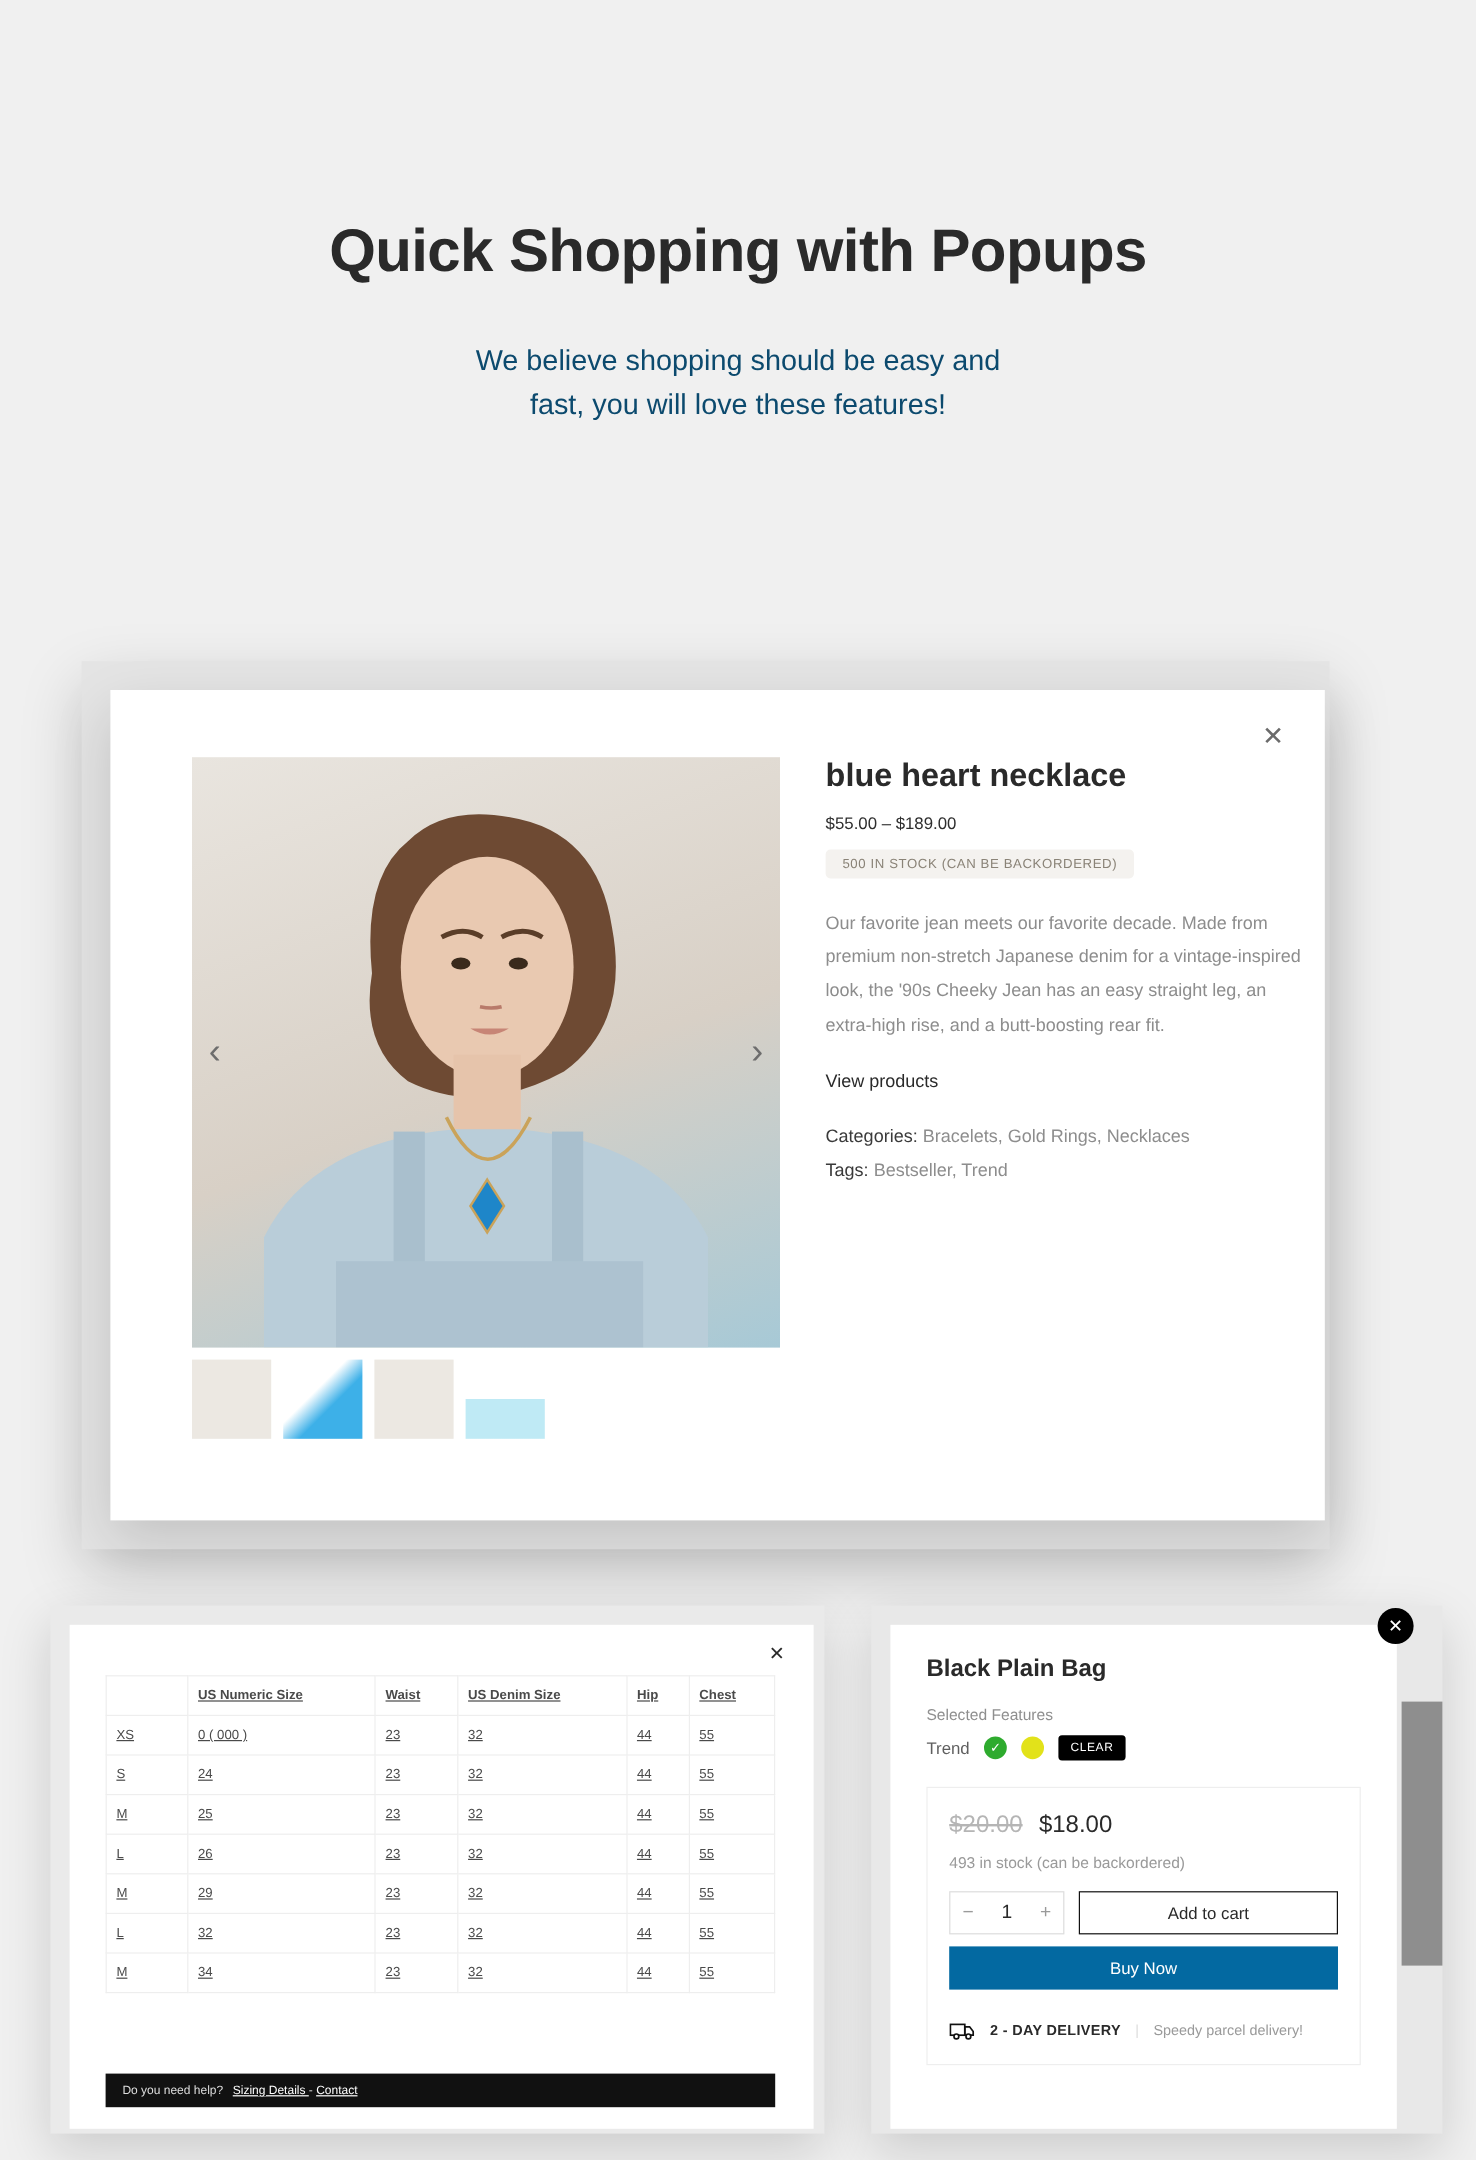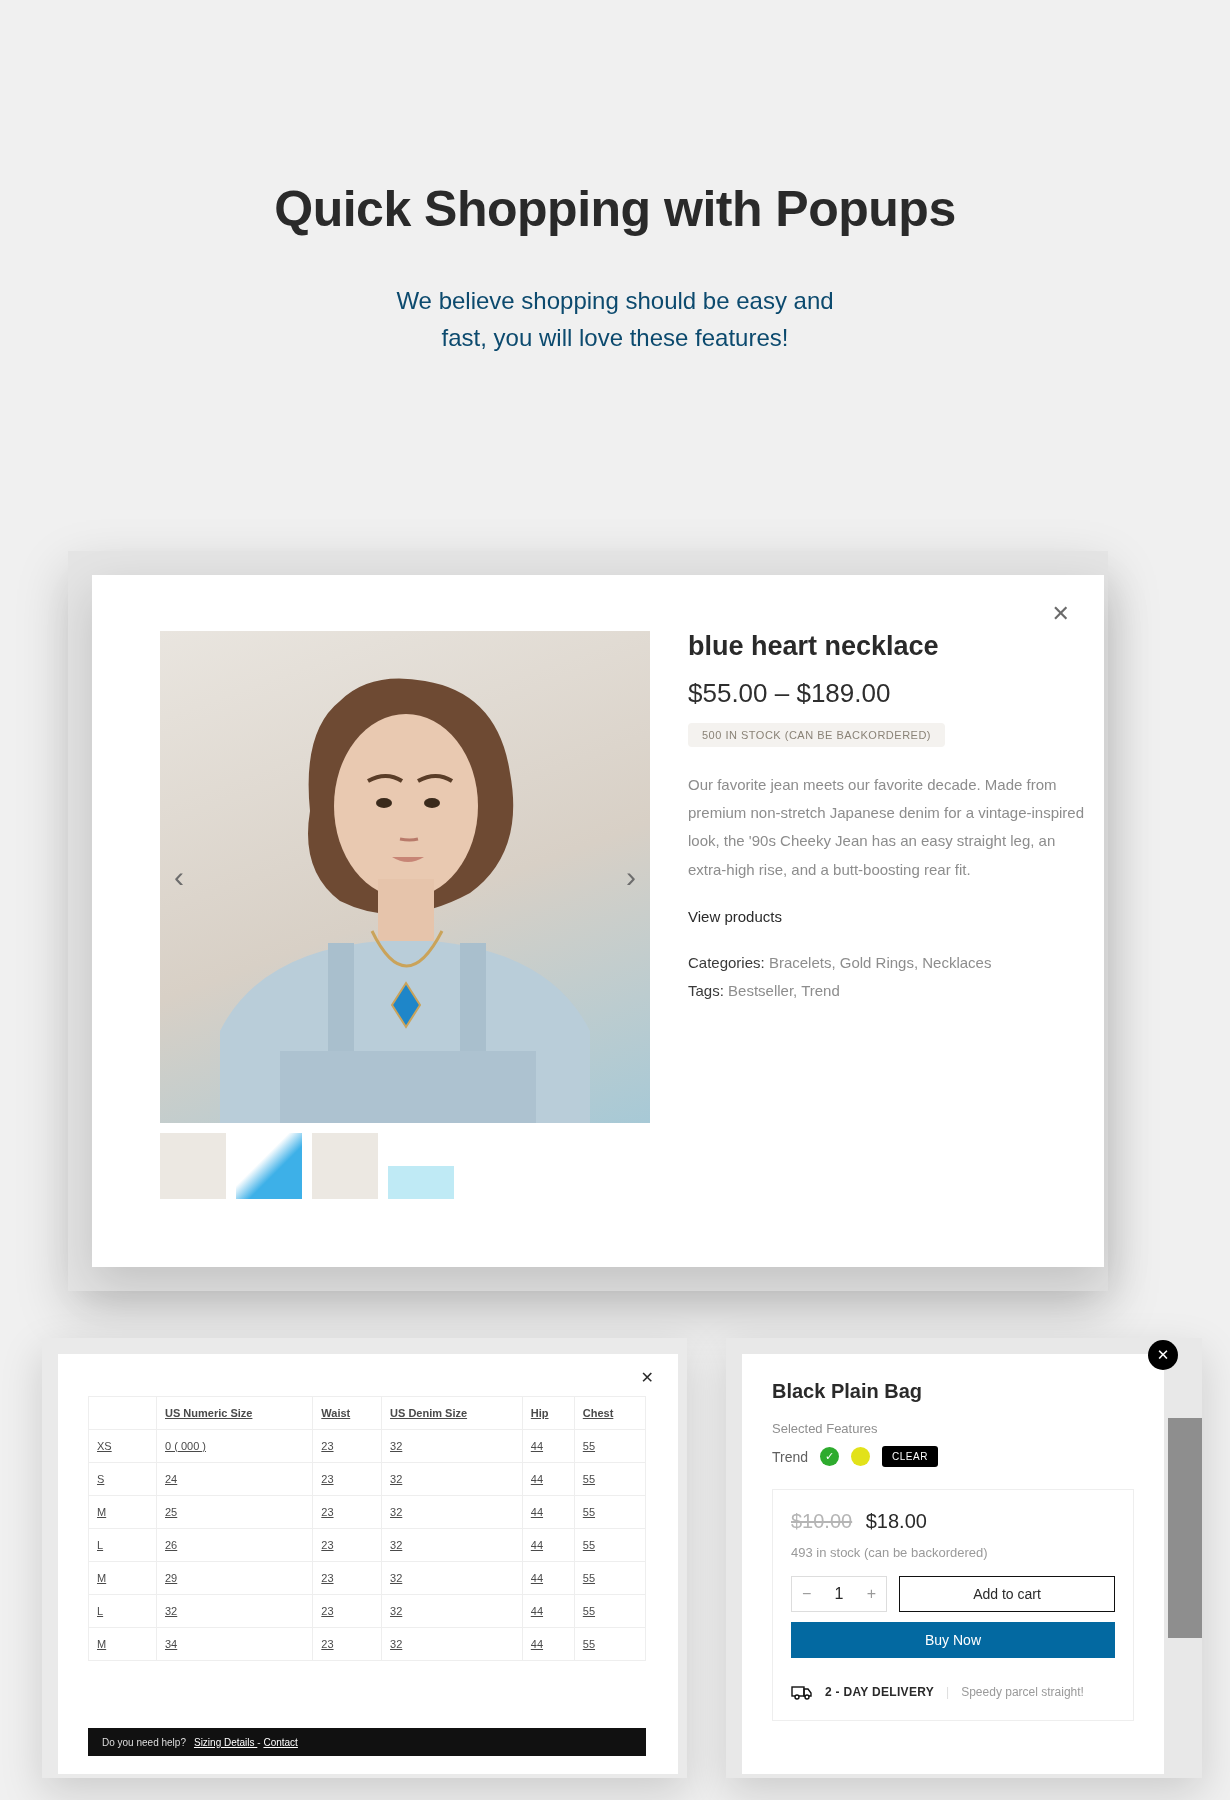--- a/index.html
+++ b/index.html
@@ -37,21 +37,21 @@
 }
 .qv-arrow { position:absolute; top:50%; transform:translateY(-50%); font-size:30px; color:#6d6d6d; cursor:pointer; user-select:none; }
 .qv-arrow.left { left:14px; } .qv-arrow.right { right:14px; }
 .qv-thumbs { position:absolute; left:68px; top:558px; display:flex; gap:10px; }
 .qv-thumb { width:66px; height:66px; background:#ece8e2; }
 .qv-thumb.t2 { background: linear-gradient(135deg,#fff 40%,#3db0e8 60%); }
 .qv-thumb.t4 { background: linear-gradient(180deg,#fff 50%,#bfeaf5 50%); }
 
 .qv-info { position:absolute; left:596px; top:56px; width:400px; }
 .qv-name { font-size:27px; font-weight:600; color:#2a2a2a; }
-.qv-price { font-size:26px; font-weight:500; margin-top:16px; color:#2e2e2e; }
+.qv-price { font-size:14px; font-weight:500; margin-top:16px; color:#2e2e2e; }
 .qv-stock {
   display:inline-block; margin-top:14px; padding:6px 14px;
   background:#f4f2ef; border-radius:4px;
   font-size:11px; letter-spacing:.5px; color:#8a8377;
 }
 .qv-desc { margin-top:24px; font-size:15px; line-height:1.88; color:#8d8d8d; }
 .qv-view { margin-top:24px; font-size:15px; color:#2a2a2a; cursor:pointer; }
 .qv-meta { margin-top:24px; font-size:15px; line-height:1.9; color:#8d8d8d; }
 .qv-meta b { color:#3a3a3a; font-weight:500; }
 
@@ -272,21 +272,21 @@
     <div class="ct-sub">Selected Features</div>
     <div class="ct-colorrow">
       <span class="ct-color-label">Trend</span>
       <span class="swatch green">✓</span>
       <span class="swatch yellow"></span>
       <span class="clear-btn">CLEAR</span>
     </div>
 
     <div class="ct-box">
       <div class="ct-price">
-        <span class="ct-old">$10.00</span>
+        <span class="ct-old">$20.00</span>
         <span>$18.00</span>
       </div>
       <div class="ct-stock">493 in stock (can be backordered)</div>
       <div class="ct-row">
         <div class="qty">
           <span>−</span>
           <span class="n">1</span>
           <span>+</span>
         </div>
         <div class="addcart">Add to cart</div>
@@ -294,17 +294,17 @@
       <div class="buynow">Buy Now</div>
       <div class="delivery">
         <svg width="22" height="16" viewBox="0 0 22 16">
           <rect x="1" y="3" width="12" height="9" fill="none" stroke="#111" stroke-width="1.4"></rect>
           <path d="M13 5 h4 l3 4 v3 h-7 z" fill="none" stroke="#111" stroke-width="1.4"></path>
           <circle cx="6" cy="13" r="2" fill="#fff" stroke="#111" stroke-width="1.4"></circle>
           <circle cx="16" cy="13" r="2" fill="#fff" stroke="#111" stroke-width="1.4"></circle>
         </svg>
         <span class="d1">2 - DAY DELIVERY</span>
         <span class="sep">|</span>
-        <span class="d2">Speedy parcel straight!</span>
+        <span class="d2">Speedy parcel delivery!</span>
       </div>
     </div>
   </div>
 </div>
 
 </body></html>

